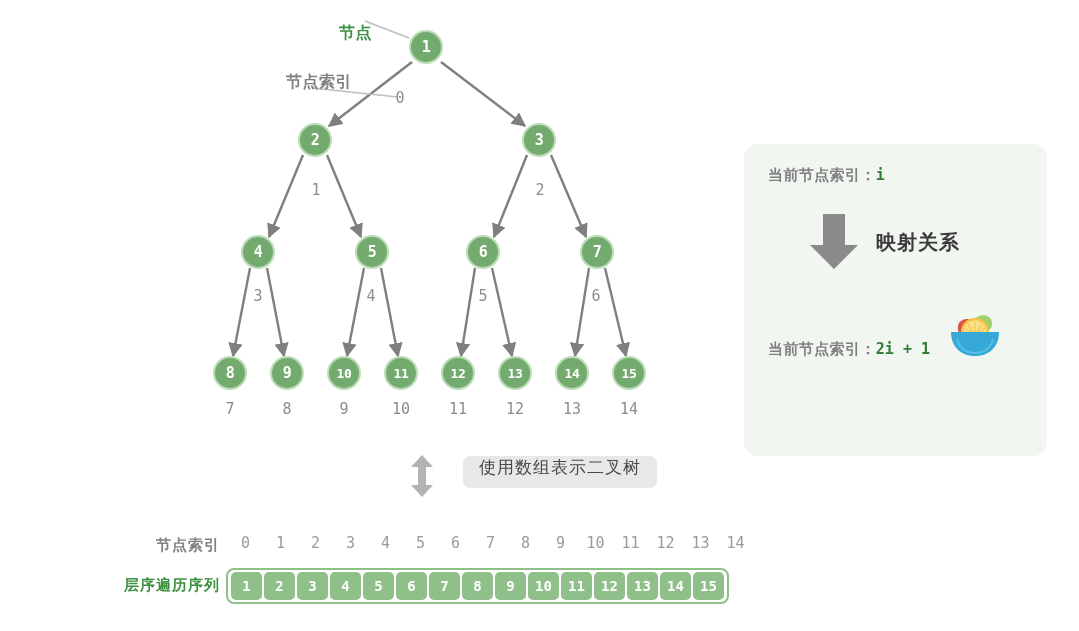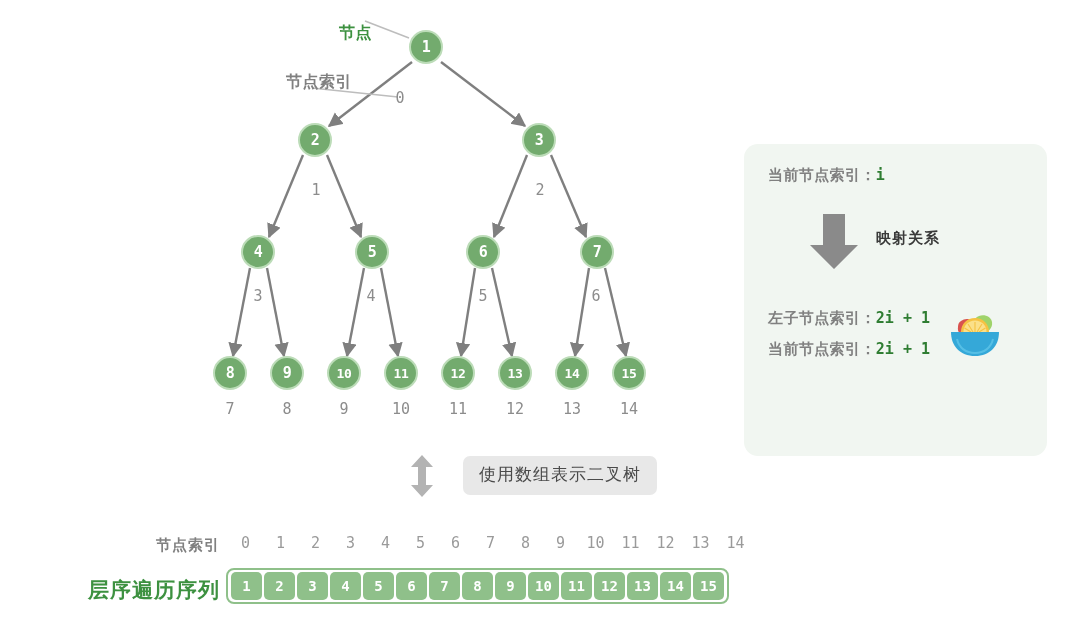--- a/index.html
+++ b/index.html
@@ -74,53 +74,53 @@
   }
   .leg-row .val{color:#2f7d32;font-family:"DejaVu Sans Mono","Liberation Mono",monospace;letter-spacing:0;}
   .leg-arrow{
     position:absolute;
     left:62px;top:68px;
     width:56px;height:60px;
   }
   .leg-map{
     position:absolute;
     left:132px;top:85px;
-    font-size:15px;font-weight:bold;color:#3a3a3a;
+    font-size:20px;font-weight:bold;color:#3a3a3a;
     letter-spacing:1px;
   }
   .emoji{
     position:absolute;
     left:205px;top:168px;
     width:52px;height:46px;
     z-index:6;
   }
 
   
   #midArrow{position:absolute;left:409px;top:455px;width:26px;height:42px;}
   #midLabel{
     position:absolute;left:463px;top:456px;
     background:#e8e8e8;
     border-radius:7px;
-    padding:7px 16px 9px 16px;
+    padding:0 16px 9px 16px;
     font-size:17px;
     color:#4a4a4a;
     letter-spacing:1px;
     white-space:nowrap;
   }
 
   
   #arrRowLabel{
     position:absolute;left:80px;top:536px;
     width:140px;text-align:right;
     font-size:15px;font-weight:bold;color:#808080;letter-spacing:1px;
   }
   #seqRowLabel{
     position:absolute;left:30px;top:576px;
     width:190px;text-align:right;
-    font-size:21px;font-weight:bold;color:#3d9140;letter-spacing:1px;
+    font-size:15px;font-weight:bold;color:#3d9140;letter-spacing:1px;
   }
   #idxRow{
     position:absolute;left:228px;top:534px;
     display:flex;
   }
   #idxRow .c{
     width:35px;text-align:center;
     font-size:15px;color:#9a9a9a;
     font-family:"DejaVu Sans Mono","Liberation Mono",monospace;
   }
@@ -222,23 +222,20 @@
     <div class="leg-row" style="left:24px;top:22px;">
       <span>当前节点索引：</span><span class="val">i</span>
     </div>
 
     <svg class="leg-arrow" viewBox="0 0 56 60">
       <path d="M17,2 L39,2 L39,33 L52,33 L28,57 L4,33 L17,33 Z" fill="#8a8a8a"></path>
     </svg>
 
     <div class="leg-map">映射关系</div>
 
-    <div class="leg-row" style="left:24px;top:165px;">
-      <span>左子节点索引：</span><span class="val">2i + 1</span>
-    </div>
 
     <div class="leg-row" style="left:24px;top:196px;">
       <span>当前节点索引：</span><span class="val">2i + 1</span>
     </div>
 
     <svg class="emoji" viewBox="0 0 52 46">
       <path d="M30,4 C36,2 42,5 43,10 C44,16 39,21 33,21 C27,21 23,16 24,11 C25,7 27,5 30,4 Z" fill="#9fd36a"></path>
       <path d="M12,9 C17,5 24,7 26,13 C28,19 24,25 18,25 C12,25 8,20 9,15 C9,12 10,10 12,9 Z" fill="#d9534f"></path>
       <circle cx="15" cy="15" r="1.4" fill="#f5e6c8"></circle>
       <circle cx="19" cy="19" r="1.4" fill="#f5e6c8"></circle>

